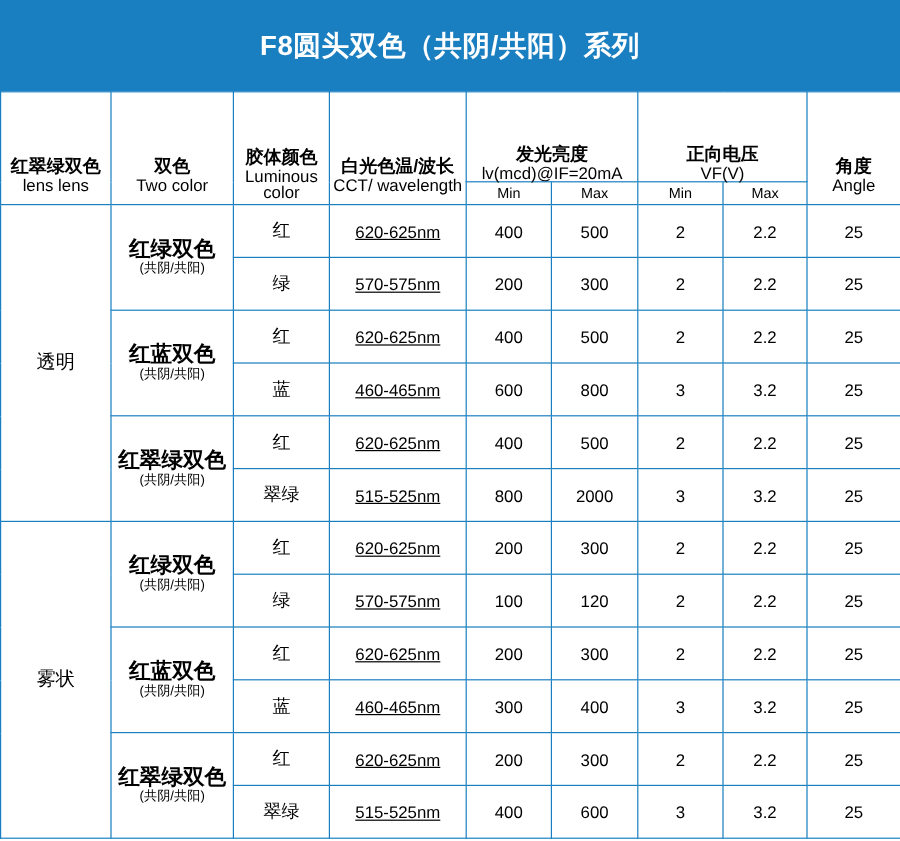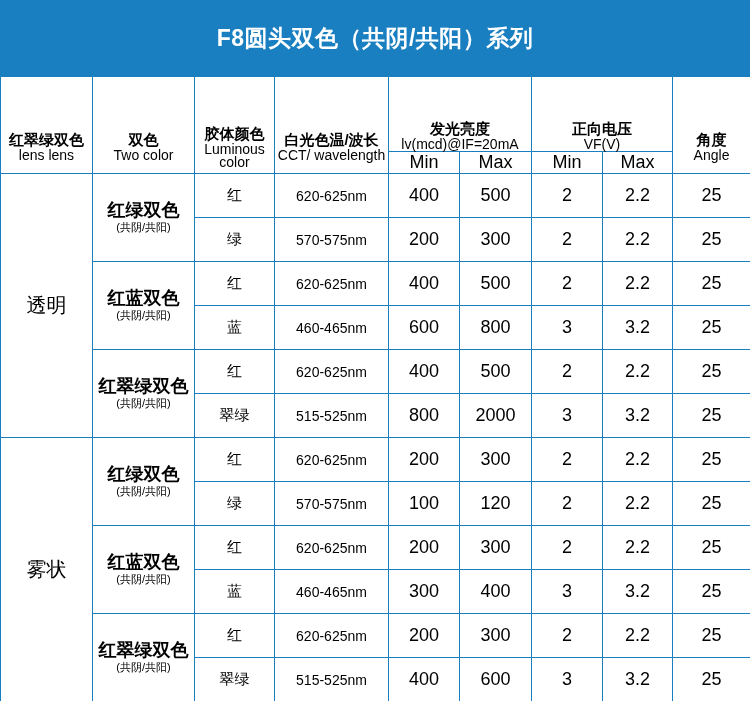--- a/index.html
+++ b/index.html
@@ -54,52 +54,53 @@
     line-height: 19px;
     margin-top: 42px;
   }
   .hdr .en {
     display: block;
     font-size: 14px;
     line-height: 13px;
     color: #000000;
   }
   .hdr-sub {
-    font-size: 18px;
+    font-size: 12px;
     font-weight: bold;
     height: 19px;
   }
   
   .cell {
     height: 44px;
     font-size: 14px;
   }
   .cell-lens {
-    font-size: 20px;
+    font-size: 16px;
     font-weight: bold;
   }
   .cell-two .cn {
     display: block;
     font-size: 18px;
     font-weight: bold;
     line-height: 20px;
   }
   .cell-two .sub {
     display: block;
     font-size: 11px;
     line-height: 15px;
   }
   .cell-lum {
     font-size: 15px;
   }
   .cell-wav {
     font-size: 14px;
+    text-decoration: underline;
   }
   .cell-num {
-    font-size: 18px;
+    font-size: 14px;
   }
   
 </style>
 </head>
 <body>
 
 <div id="page">
 
   <div class="title-bar">
     <span class="title-text">F8圆头双色（共阴/共阳）系列</span>

